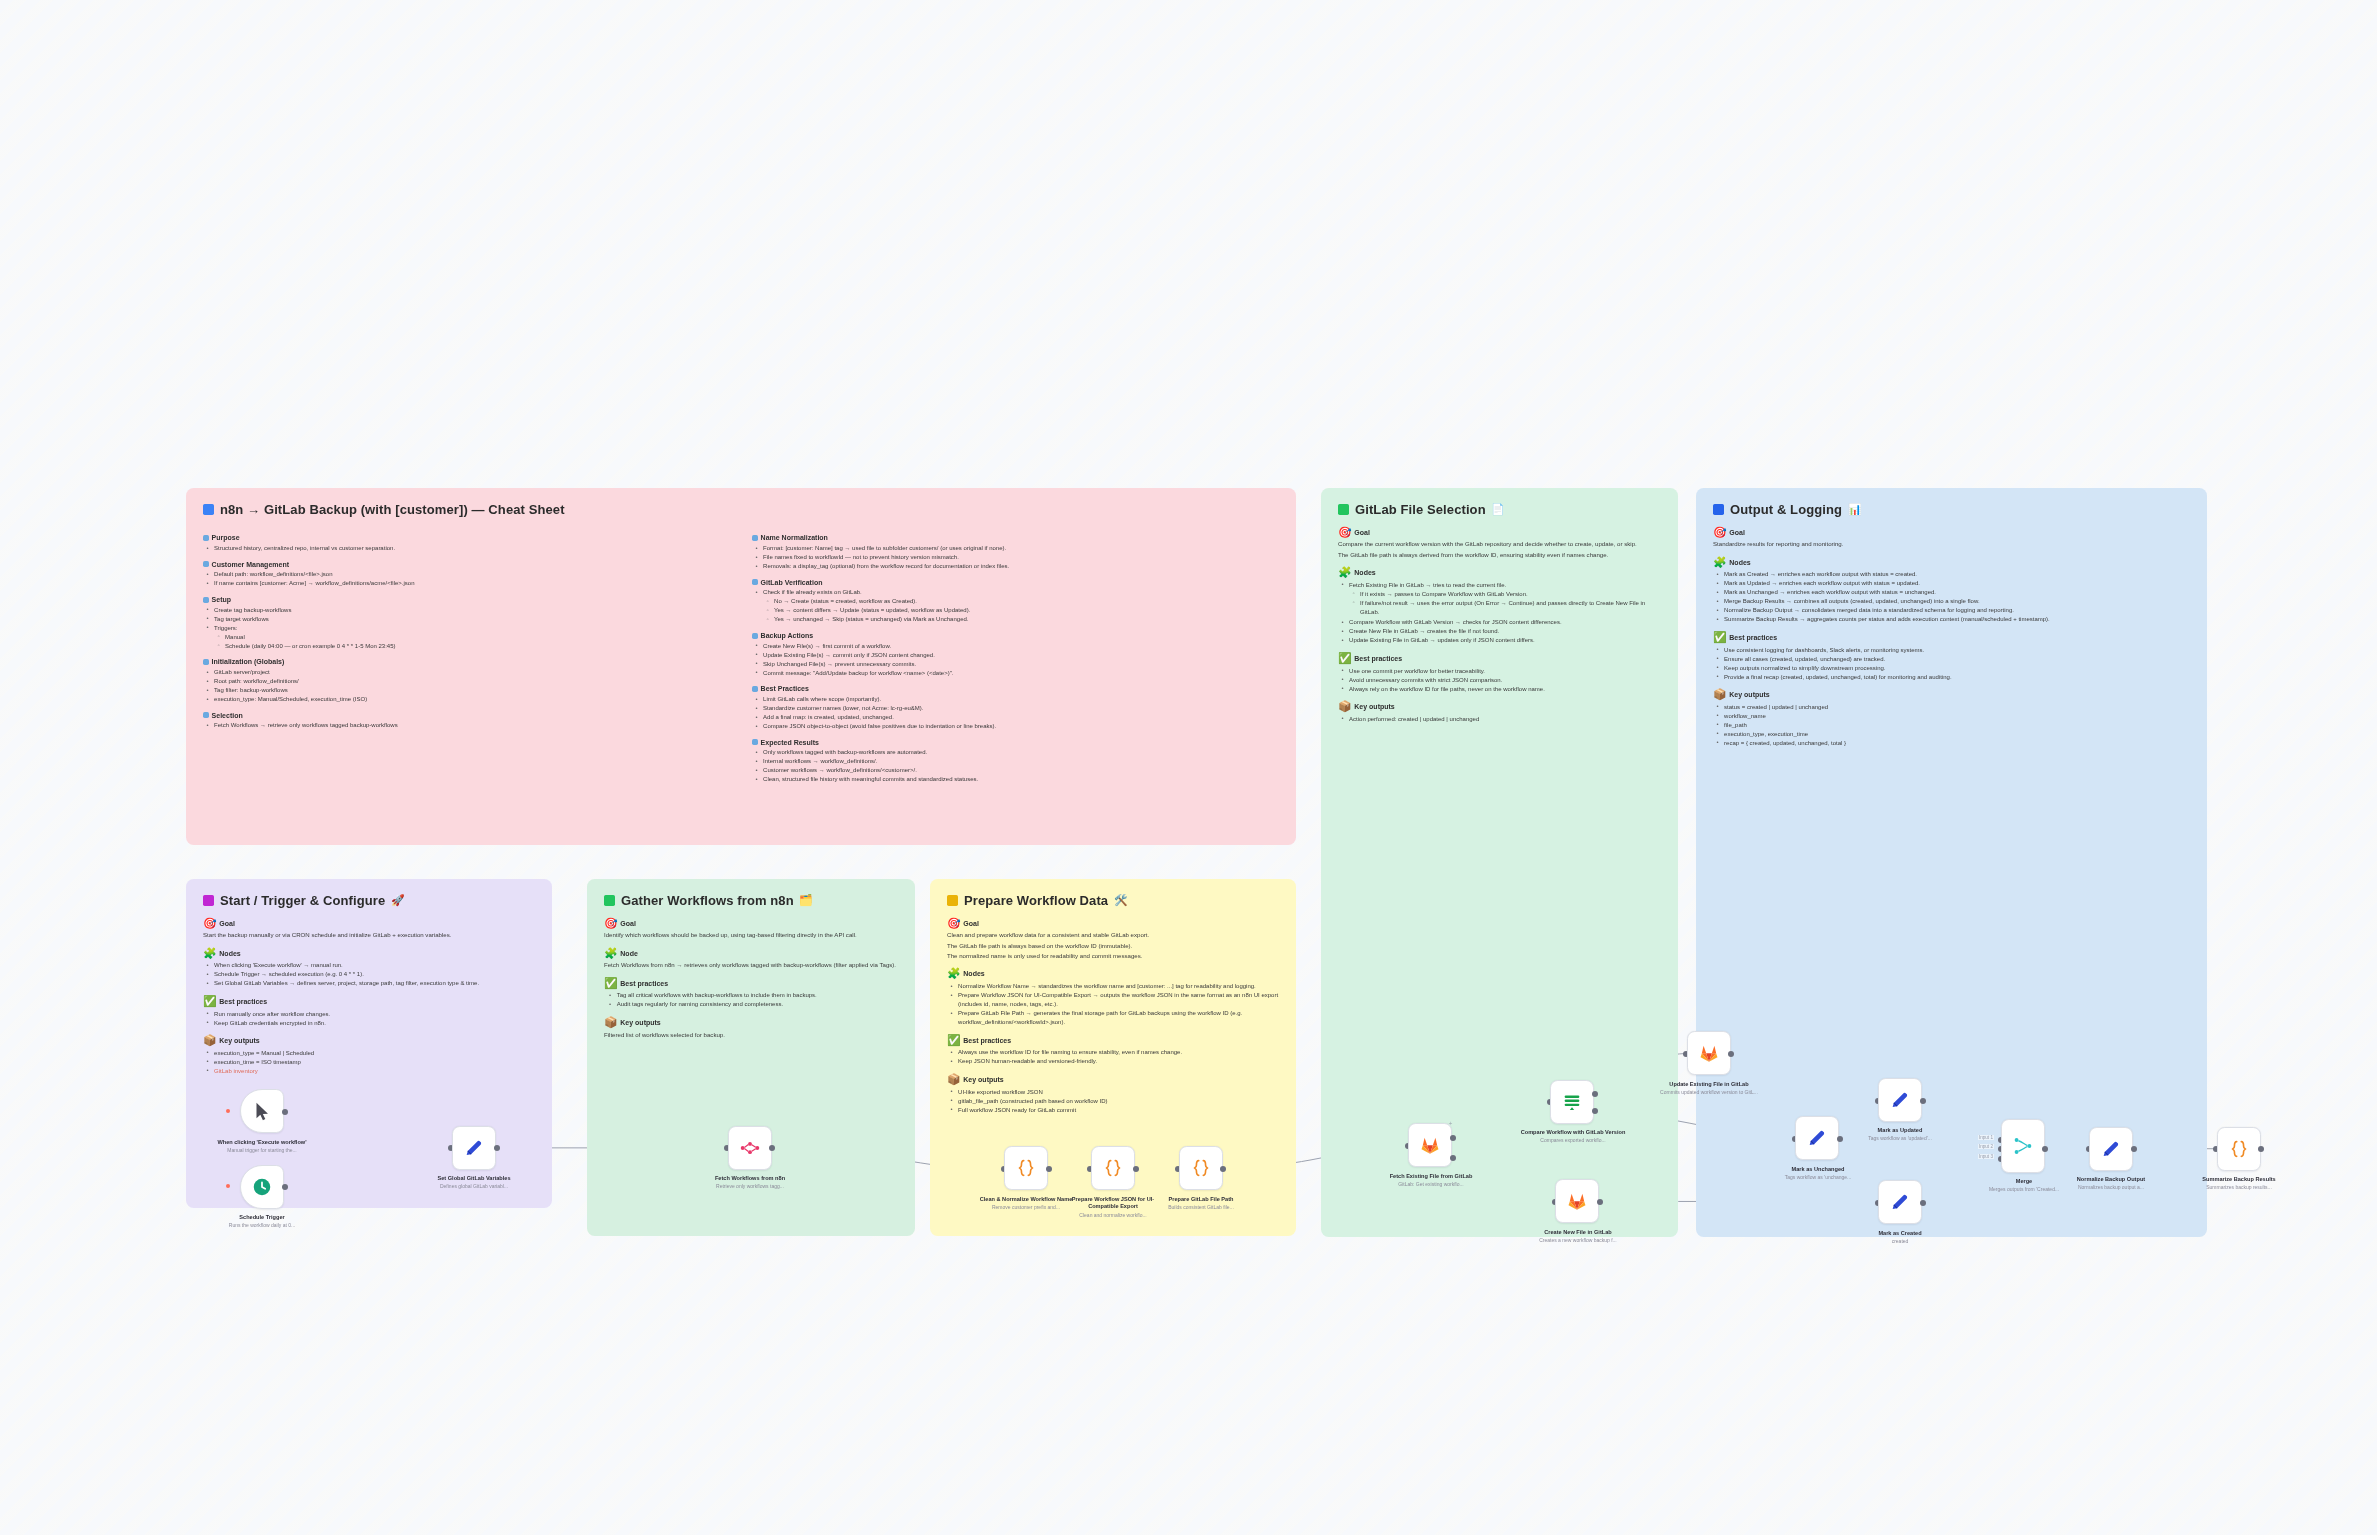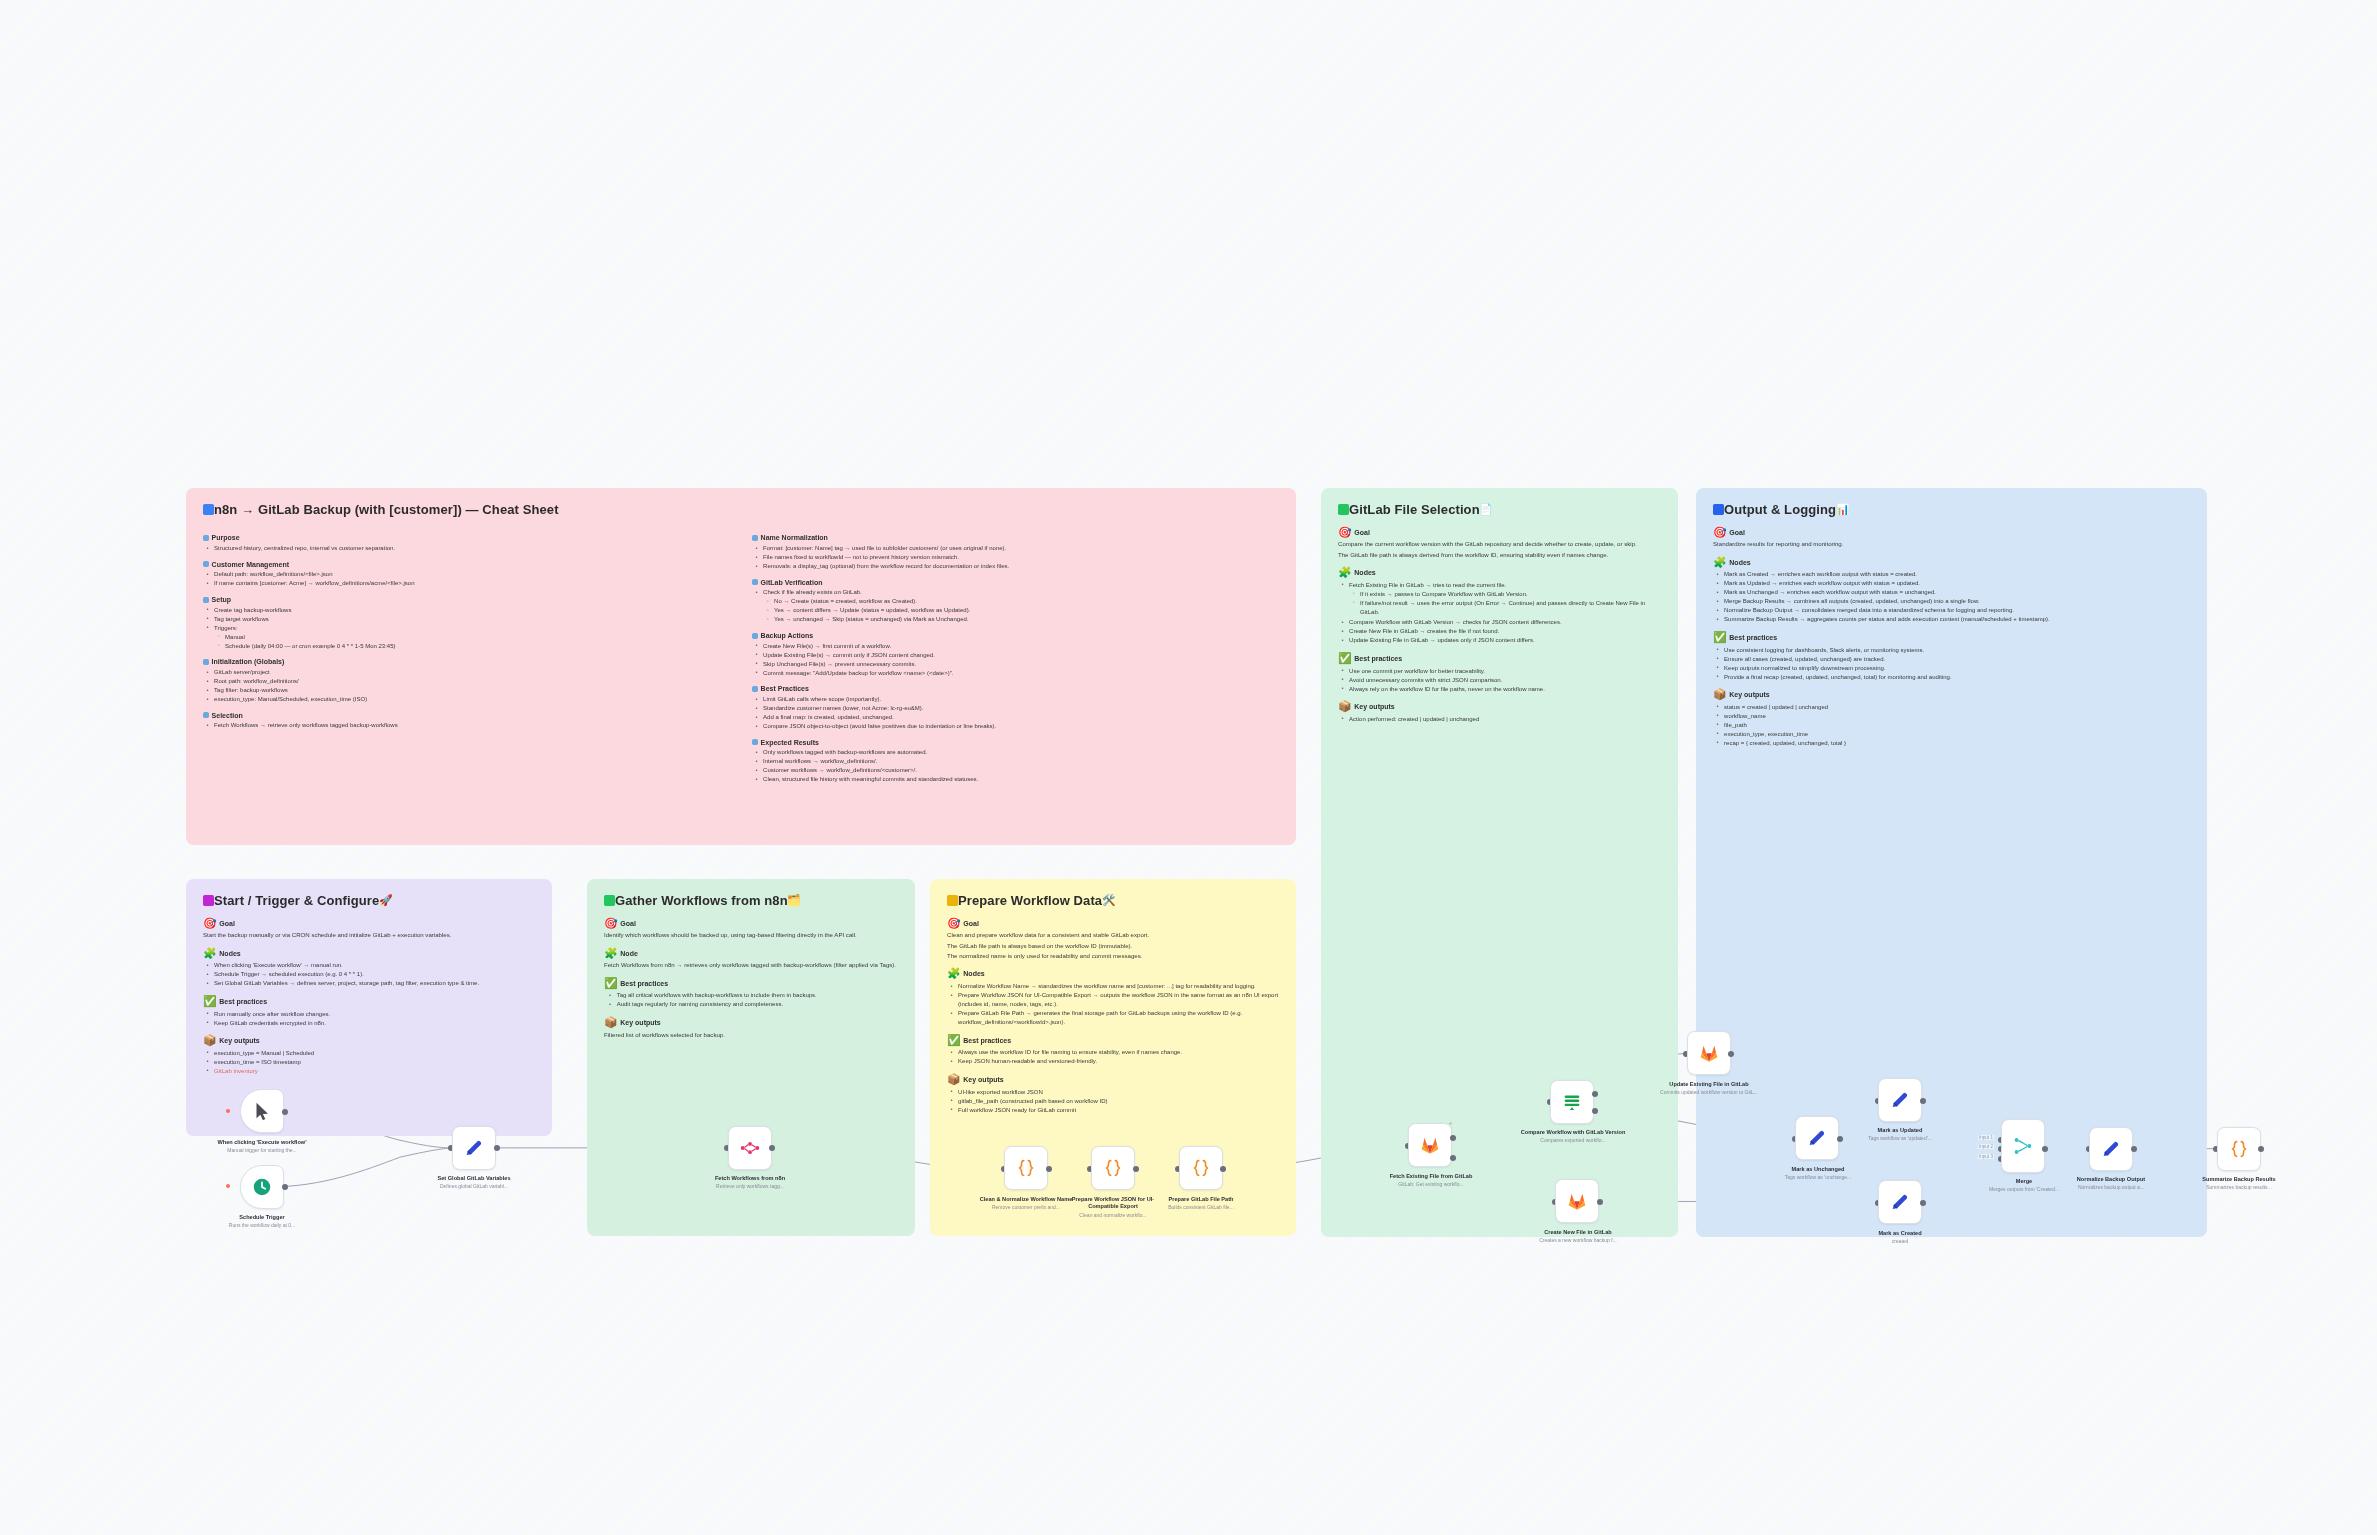--- a/index.html
+++ b/index.html
@@ -30,20 +30,21 @@
     overflow: hidden;
   }
   .note-title {
     font-size: 13px;
     font-weight: bold;
     color: #2b2b2b;
     letter-spacing: 0.1px;
     margin: 0 0 10.2px 0;
     display: flex;
     align-items: center;
+    gap: 6px;
     white-space: nowrap;
   }
   .sqico {
     width: 11px; height: 11px; border-radius: 1.7px;
     display: inline-block; flex: 0 0 auto;
   }
   .emoji { font-size: 11px; line-height: 1; }
 
   .sec {
     font-size: 7px;
@@ -413,21 +414,21 @@
     </div>
     <ul class="bul">
       <li>status = created | updated | unchanged</li>
       <li>workflow_name</li>
       <li>file_path</li>
       <li>execution_type, execution_time</li>
       <li>recap = { created, updated, unchanged, total }</li>
     </ul>
   </div>
 
-  <div class="note purple" style="left:186px; top:879px; width:366px; height:257px;">
+  <div class="note purple" style="left:186px; top:879px; width:366px; height:329px;">
     <div class="note-title">
       <span class="sqico" style="background:#c026d3;"></span>
       <span>Start / Trigger &amp; Configure</span>
       <span class="emoji">🚀</span>
     </div>
 
     <div class="sec">
       <span class="emoji">🎯</span>
       <span>Goal</span>
     </div>

